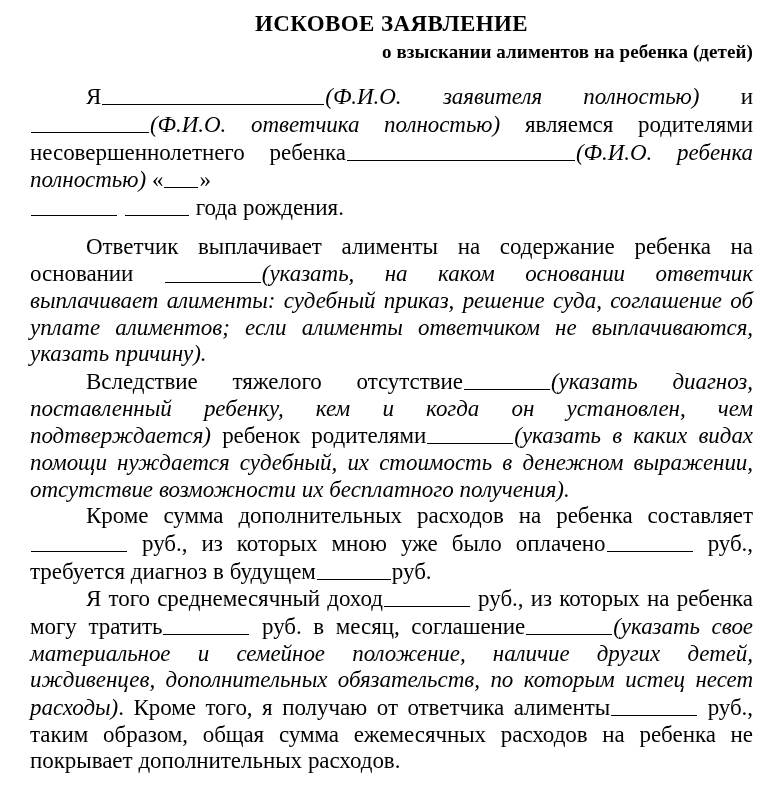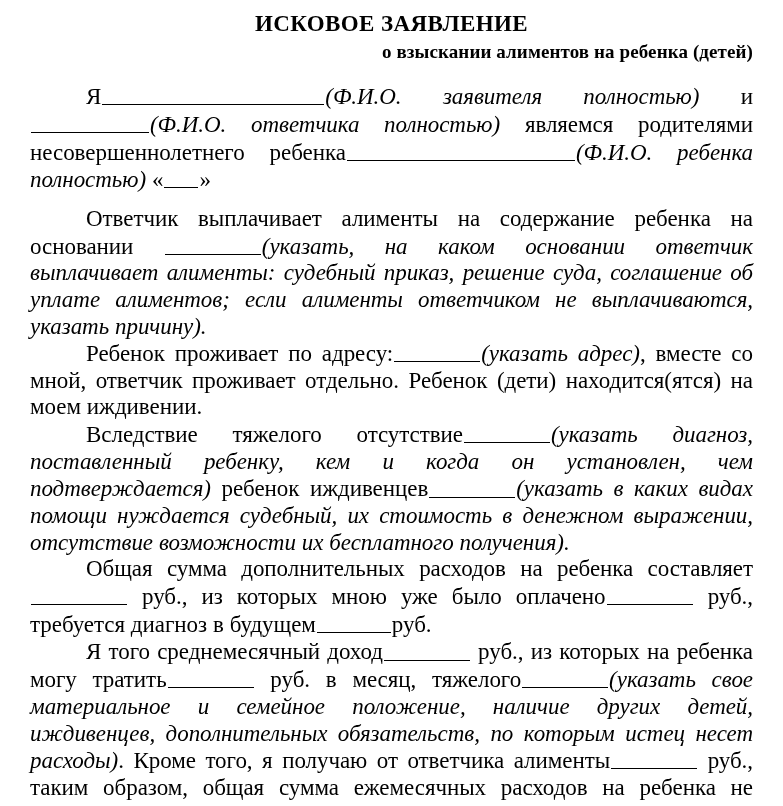--- a/index.html
+++ b/index.html
@@ -106,32 +106,33 @@
     <div class="title-sub">о взыскании алиментов на ребенка (детей)</div>
   </div>
 
   <div class="body-block">
 
     <p class="para"><span>Я</span><span class="blank w-3xl"></span><span class="ital">(Ф.И.О. заявителя полностью)</span>
       <span>и</span><span class="blank tail-md"></span><span class="ital">(Ф.И.О. ответчика полностью)</span>
       <span>являемся родителями несовершеннолетнего ребенка</span><span class="blank w-4xl"></span><span class="ital">(Ф.И.О. ребенка полностью)</span>
       <span class="nowrap"><span>«</span><span class="blank w-xs"></span><span>»</span></span></p>
 
+    <p class="para no-indent"><span class="blank w-md"></span> <span class="blank w-sm"></span>
+      <span>года рождения.</span></p>
 
     <p class="para gap"><span>Ответчик выплачивает алименты на содержание ребенка на основании</span>
       <span class="blank w-m2"></span><span class="ital">(указать, на каком основании ответчик выплачивает алименты: судебный приказ, решение суда, соглашение об уплате алиментов; если алименты ответчиком не выплачиваются, указать причину).</span></p>
 
-    <p class="para"><span>Ребенок проживает по адресу:</span><span class="blank w-md"></span><span class="ital">(указать адрес)</span><span>, вместе со мной, ответчик проживает отдельно. Ребенок (дети) находится(ятся) на  моем иждивении.</span></p>
 
     <p class="para"><span>Вследствие тяжелого отсутствие</span><span class="blank w-md"></span><span class="ital">(указать диагноз, поставленный ребенку, кем и когда он установлен, чем подтверждается)</span>
-      <span>ребенок иждивенцев</span><span class="blank w-md"></span><span class="ital">(указать в каких видах помощи нуждается судебный, их стоимость в денежном выражении, отсутствие возможности их бесплатного получения).</span></p>
+      <span>ребенок родителями</span><span class="blank w-md"></span><span class="ital">(указать в каких видах помощи нуждается судебный, их стоимость в денежном выражении, отсутствие возможности их бесплатного получения).</span></p>
 
-    <p class="para"><span>Общая сумма дополнительных расходов на ребенка составляет</span><span class="blank tail-sm"></span>
+    <p class="para"><span>Кроме сумма дополнительных расходов на ребенка составляет</span><span class="blank tail-sm"></span>
       <span>руб., из которых мною уже было оплачено</span><span class="blank w-md"></span>
       <span>руб., требуется диагноз в будущем</span><span class="blank w-s2"></span><span>руб.</span></p>
 
     <p class="para"><span>Я того среднемесячный доход</span><span class="blank w-md"></span>
       <span>руб., из которых на ребенка могу тратить</span><span class="blank w-md"></span>
-      <span>руб. в месяц, тяжелого</span><span class="blank w-md"></span><span class="ital">(указать свое материальное и семейное положение, наличие других детей, иждивенцев, дополнительных обязательств, по которым истец несет расходы)</span><span>. Кроме того, я получаю от ответчика алименты</span><span class="blank w-md"></span>
+      <span>руб. в месяц, соглашение</span><span class="blank w-md"></span><span class="ital">(указать свое материальное и семейное положение, наличие других детей, иждивенцев, дополнительных обязательств, по которым истец несет расходы)</span><span>. Кроме того, я получаю от ответчика алименты</span><span class="blank w-md"></span>
       <span>руб., таким образом, общая сумма ежемесячных расходов на ребенка не покрывает дополнительных расходов.</span></p>
 
   </div>
 </div>
 
 </body></html>

